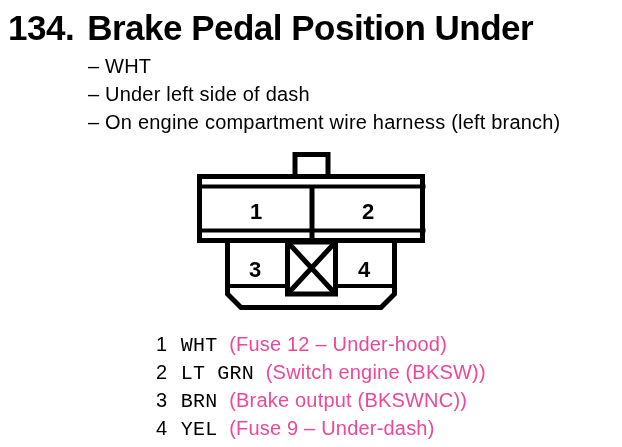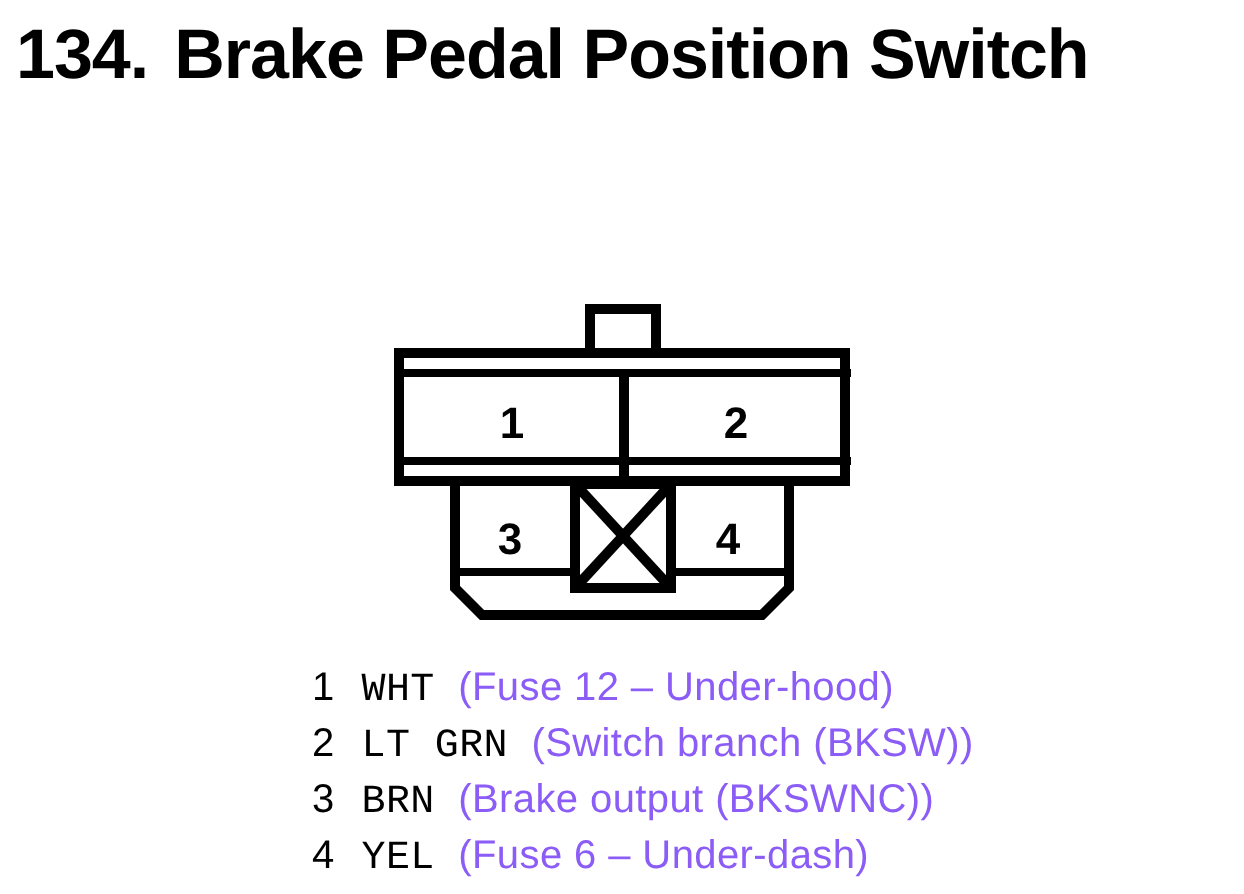--- a/index.html
+++ b/index.html
@@ -33,31 +33,36 @@
   }
 
   .pin-list {
     position: absolute; left: 156px; top: 331px;
     font-size: 20px; line-height: 27px; letter-spacing: 0.2px;
     white-space: nowrap;
   }
   .pin-row { display: block; }
   .pin-num { display: inline-block; min-width: 12px; }
   .pin-color { display: inline-block; margin-left: 7px; font-family: Liberation Mono, monospace; }
-  .pin-note { display: inline-block; margin-left: 6px; color: #8b5cf6; }
+  .pin-note { display: inline-block; margin-left: 6px; color: #ec4899; }
 </style>
 </head>
 <body>
 
 <div class="page">
 
   <div class="title-row">
-    <span class="title-number">134.</span><span class="title-text">Brake Pedal Position Switch</span>
+    <span class="title-number">134.</span><span class="title-text">Brake Pedal Position Under</span>
   </div>
 
+  <div class="notes">
+    <div>– WHT</div>
+    <div>– Under left side of dash</div>
+    <div>– On engine compartment wire harness (left branch)</div>
+  </div>
 
   <svg class="connector-svg" width="622" height="447" viewBox="0 0 622 447">
     <g stroke="#000000" fill="none" stroke-width="5" stroke-linejoin="miter">
 
       <rect x="295" y="154.5" width="33" height="25" fill="#ffffff"></rect>
 
       <path d="M 227.5 240.5 L 227.5 294 L 241 307.5 L 381 307.5 L 394.5 294 L 394.5 240.5 Z" fill="#ffffff"></path>
 
       <rect x="199.5" y="176.5" width="223" height="64" fill="#ffffff"></rect>
 
@@ -83,27 +88,27 @@
 
   <div class="pin-list">
     <div class="pin-row">
       <span class="pin-num">1</span>
       <span class="pin-color">WHT</span>
       <span class="pin-note">(Fuse 12 – Under-hood)</span>
     </div>
     <div class="pin-row">
       <span class="pin-num">2</span>
       <span class="pin-color">LT GRN</span>
-      <span class="pin-note">(Switch branch (BKSW))</span>
+      <span class="pin-note">(Switch engine (BKSW))</span>
     </div>
     <div class="pin-row">
       <span class="pin-num">3</span>
       <span class="pin-color">BRN</span>
       <span class="pin-note">(Brake output (BKSWNC))</span>
     </div>
     <div class="pin-row">
       <span class="pin-num">4</span>
       <span class="pin-color">YEL</span>
-      <span class="pin-note">(Fuse 6 – Under-dash)</span>
+      <span class="pin-note">(Fuse 9 – Under-dash)</span>
     </div>
   </div>
 
 </div>
 
 </body></html>

